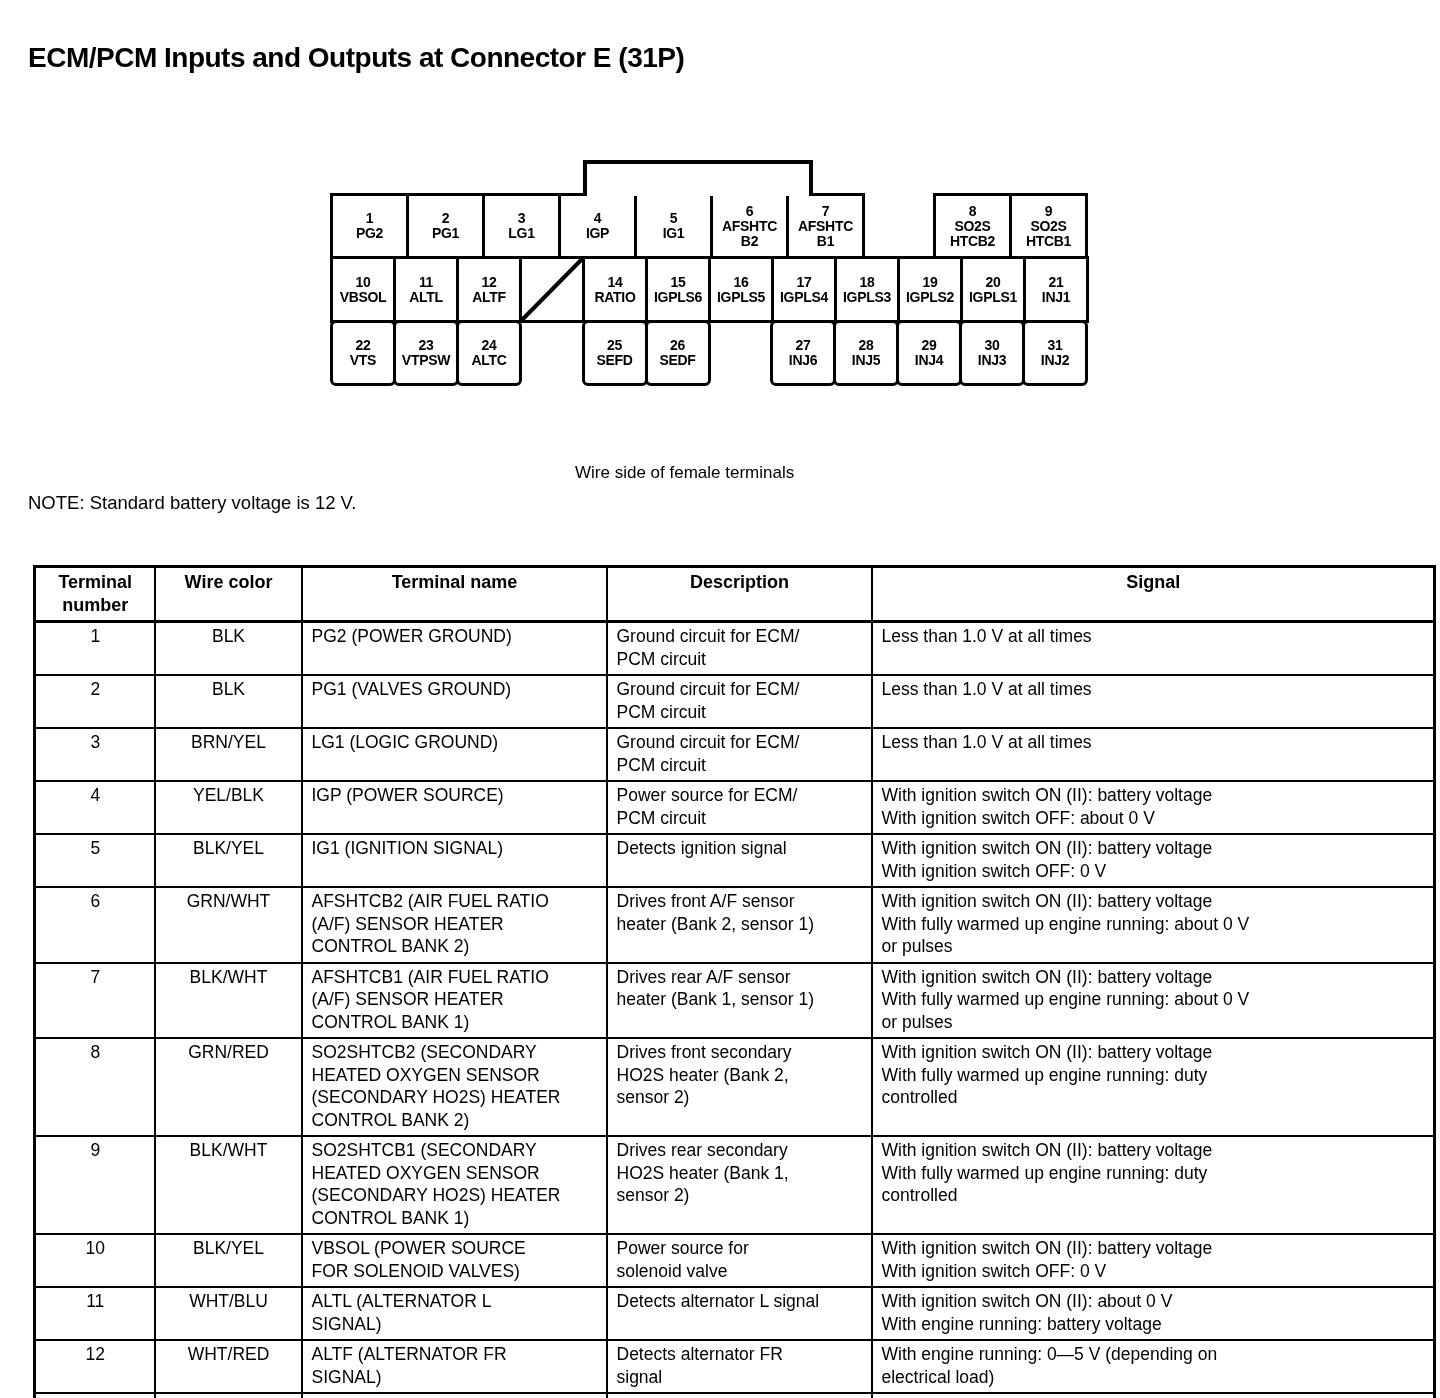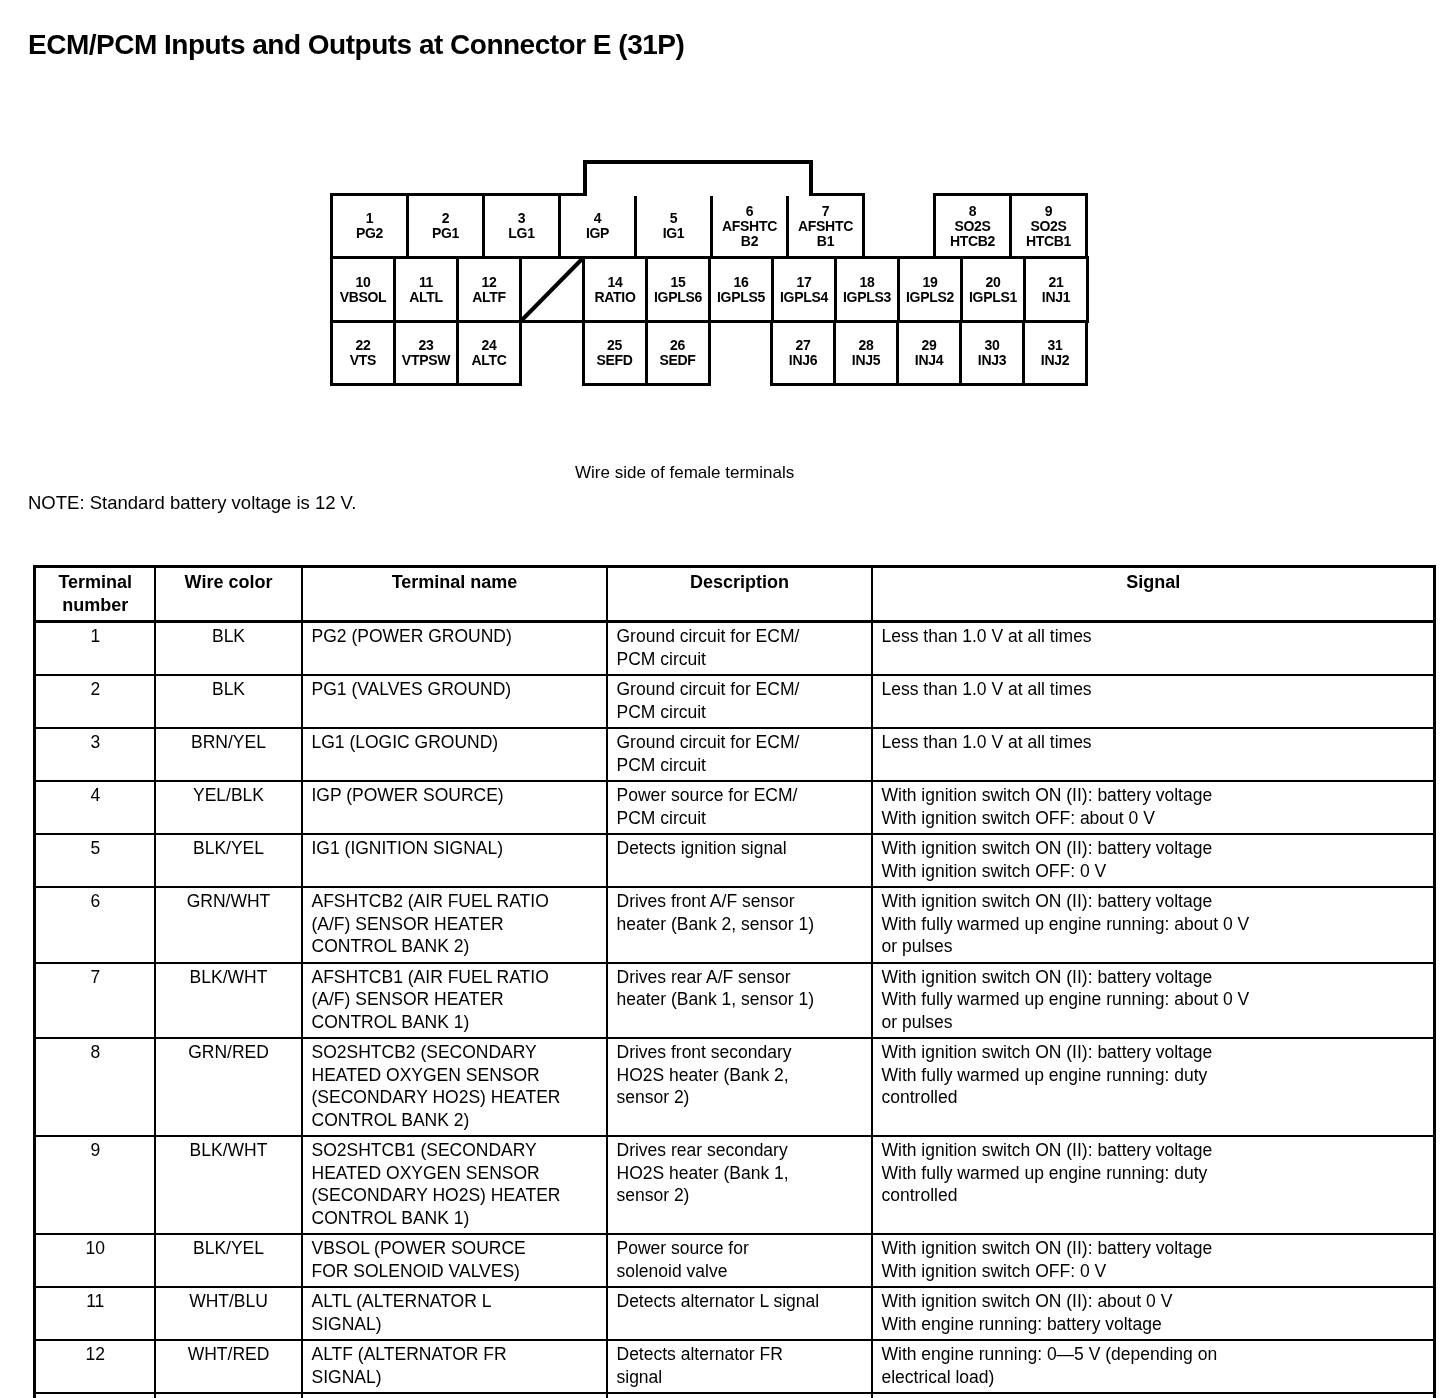--- a/index.html
+++ b/index.html
@@ -1,34 +1,34 @@
 <!DOCTYPE html>
 <html><head>
 <meta charset="utf-8">
 <style>
   html,body{margin:0;padding:0;background:#fff;color:#000;
     font-family:"Liberation Sans","DejaVu Sans",sans-serif;}
   .page{position:relative;width:1440px;height:1398px;background:#fff;overflow:hidden;}
 
-  .title{position:absolute;left:28px;top:10px;font-size:28px;font-weight:bold;letter-spacing:-0.5px;}
+  .title{position:absolute;left:28px;top:23px;font-size:28px;font-weight:bold;letter-spacing:-0.5px;}
 
   
   .connector{position:absolute;left:330px;top:193px;}
   .conn-tab{position:absolute;left:253px;top:-33px;width:230px;height:36px;
     box-sizing:border-box;border:4px solid #000;border-bottom:none;background:#fff;}
   .conn-row{display:flex;align-items:stretch;}
   .conn-row + .conn-row{margin-top:-3px;}
   .ccell{box-sizing:border-box;border:3px solid #000;background:#fff;
     display:flex;flex-direction:column;align-items:center;justify-content:center;
     text-align:center;font-weight:bold;font-size:14px;line-height:15px;letter-spacing:-0.3px;}
   .cgap{box-sizing:border-box;}
   .r0 .ccell{width:79px;height:66px;}
   .r0 .cgap{width:68px;}
   .r1 .ccell{width:66px;height:67px;}
-  .r2 .ccell{width:66px;height:66px;}
+  .r2 .ccell{width:66px;height:66px;border-radius:6px;}
   .r2 .cgap{width:59.5px;}
   .clabel{white-space:pre-line;}
   .cblock{padding:0;display:block;position:relative;}
   .cblock svg{display:block;width:100%;height:100%;}
 
   .caption{position:absolute;left:575px;top:463px;font-size:17px;}
   .note{position:absolute;left:28px;top:492px;font-size:18.5px;}
 
   
   .data-table{position:absolute;left:33px;top:565px;width:1400px;

